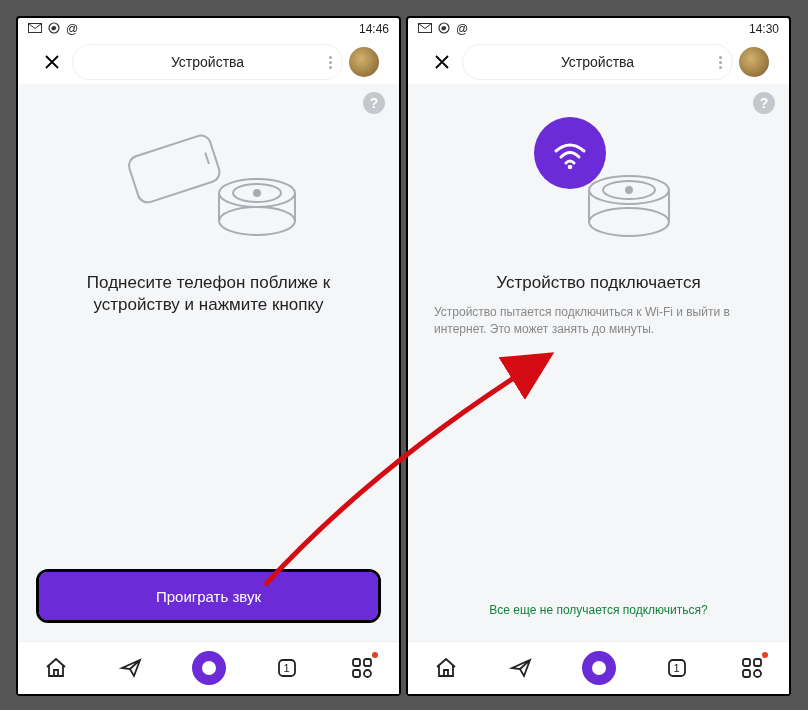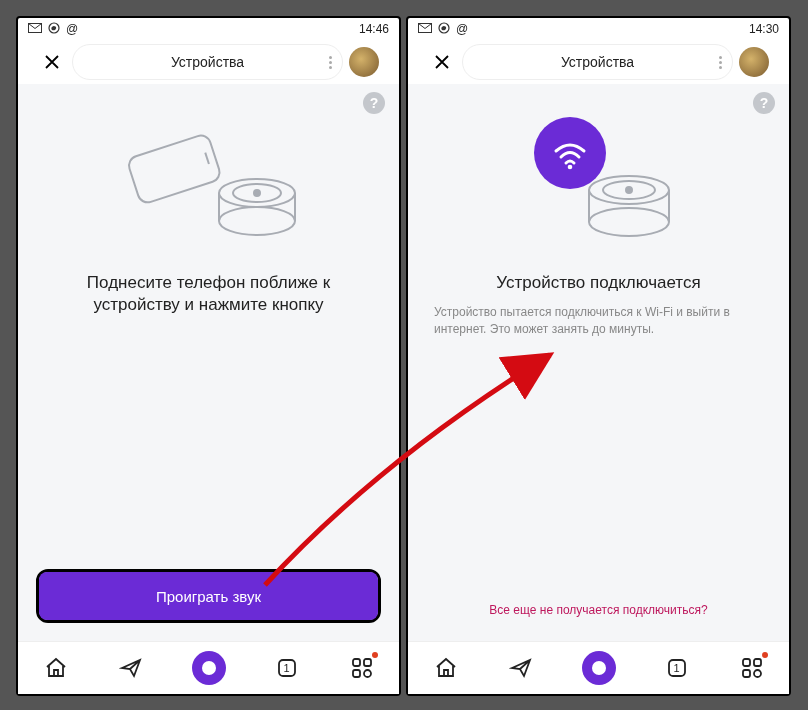--- a/index.html
+++ b/index.html
@@ -110,21 +110,21 @@
     font-size:15px;
     cursor:pointer;
   }
   .btn-highlight {
     border: 3px solid #000000;
     border-radius: 12px;
     margin-bottom: 4px;
   }
 
   .link-text {
-    font-size:12px; color:#be185d; text-align:center;
+    font-size:12px; color:#15803d; text-align:center;
     margin-bottom:10px;
   }
 
   .nav-bar {
     height: 52px;
     border-top: 1px solid #eee;
     display:flex; align-items:center; justify-content:space-around;
     background:#fff;
   }
   .nav-item { width:28px; height:28px; display:flex; align-items:center; justify-content:center; position:relative;}

